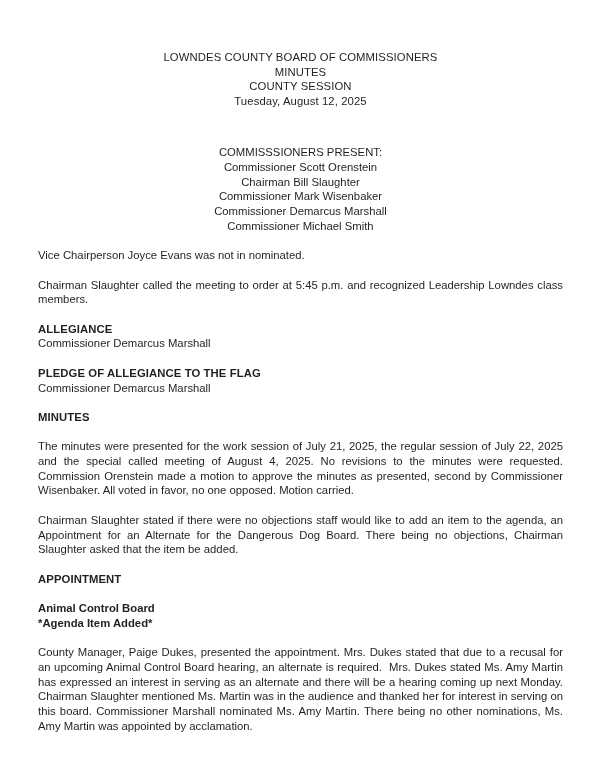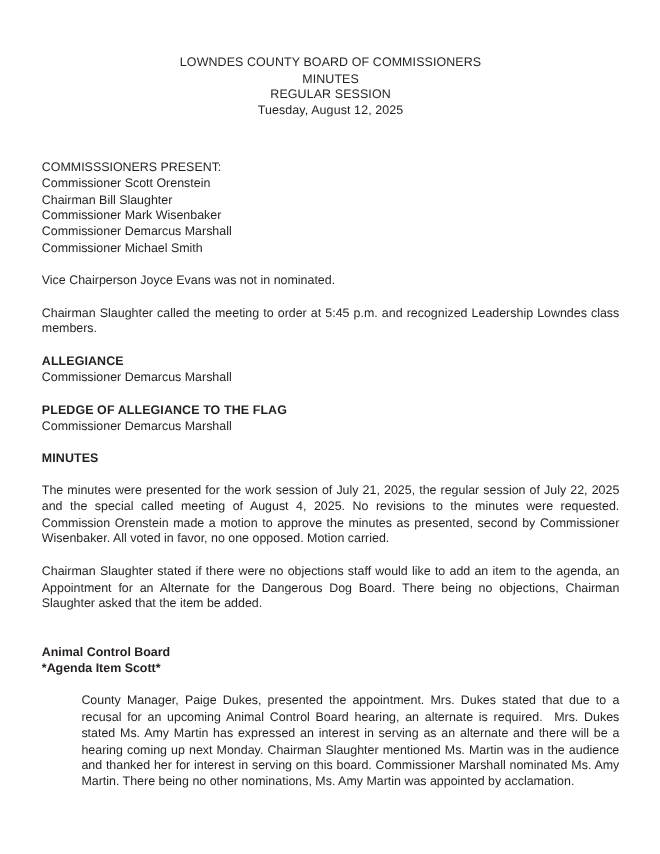--- a/index.html
+++ b/index.html
@@ -31,39 +31,38 @@
   }
   .title-block div {
     white-space: pre;
   }
   .spacer-title {
     height: 37px;
   }
   .roster {
     font-size: 11.3px;
     line-height: 14.7px;
-    text-align: left;
+    text-align: center;
   }
   .roster div {
     white-space: pre;
   }
   .gap-sm {
     height: 14.7px;
   }
   p.body {
     margin: 0;
     font-size: 11.3px;
     line-height: 14.7px;
     text-align: justify;
     text-justify: inter-word;
     white-space: pre-wrap;
   }
   p.body.last-left {
     text-align: justify;
-    margin-left: 36px;
   }
   h2.section {
     margin: 0;
     font-size: 11.3px;
     line-height: 14.7px;
     font-weight: bold;
     letter-spacing: 0.1px;
   }
   .subhead {
     font-size: 11.3px;
@@ -80,21 +79,21 @@
   }
 </style>
 </head>
 <body>
 
 <div class="page">
 
   <div class="title-block">
     <div>LOWNDES COUNTY BOARD OF COMMISSIONERS</div>
     <div>MINUTES</div>
-    <div>REGULAR SESSION</div>
+    <div>COUNTY SESSION</div>
     <div>Tuesday, August 12, 2025</div>
   </div>
 
   <div class="spacer-title"></div>
 
   <div class="roster">
     <div>COMMISSSIONERS PRESENT:</div>
     <div>Commissioner Scott Orenstein</div>
     <div>Chairman Bill Slaughter</div>
     <div>Commissioner Mark Wisenbaker</div>
@@ -127,25 +126,26 @@
   <div class="gap-sm"></div>
 
   <p class="body">The minutes were presented for the work session of July 21, 2025, the regular session of July 22, 2025 and the special called meeting of August 4, 2025. No revisions to the minutes were requested. Commission Orenstein made a motion to approve the minutes as presented, second by Commissioner Wisenbaker. All voted in favor, no one opposed. Motion carried.</p>
 
   <div class="gap-sm"></div>
 
   <p class="body">Chairman Slaughter stated if there were no objections staff would like to add an item to the agenda, an Appointment for an Alternate for the Dangerous Dog Board. There being no objections, Chairman Slaughter asked that the item be added.</p>
 
   <div class="gap-sm"></div>
 
+  <h2 class="section">APPOINTMENT</h2>
 
   <div class="gap-sm"></div>
 
   <div class="subhead">
     <div>Animal Control Board</div>
-    <div>*Agenda Item Scott*</div>
+    <div>*Agenda Item Added*</div>
   </div>
 
   <div class="gap-sm"></div>
 
   <p class="body last-left">County Manager, Paige Dukes, presented the appointment. Mrs. Dukes stated that due to a recusal for an upcoming Animal Control Board hearing, an alternate is required.  Mrs. Dukes stated Ms. Amy Martin has expressed an interest in serving as an alternate and there will be a hearing coming up next Monday. Chairman Slaughter mentioned Ms. Martin was in the audience and thanked her for interest in serving on this board. Commissioner Marshall nominated Ms. Amy Martin. There being no other nominations, Ms. Amy Martin was appointed by acclamation.</p>
 
 </div>
 
 </body></html>

